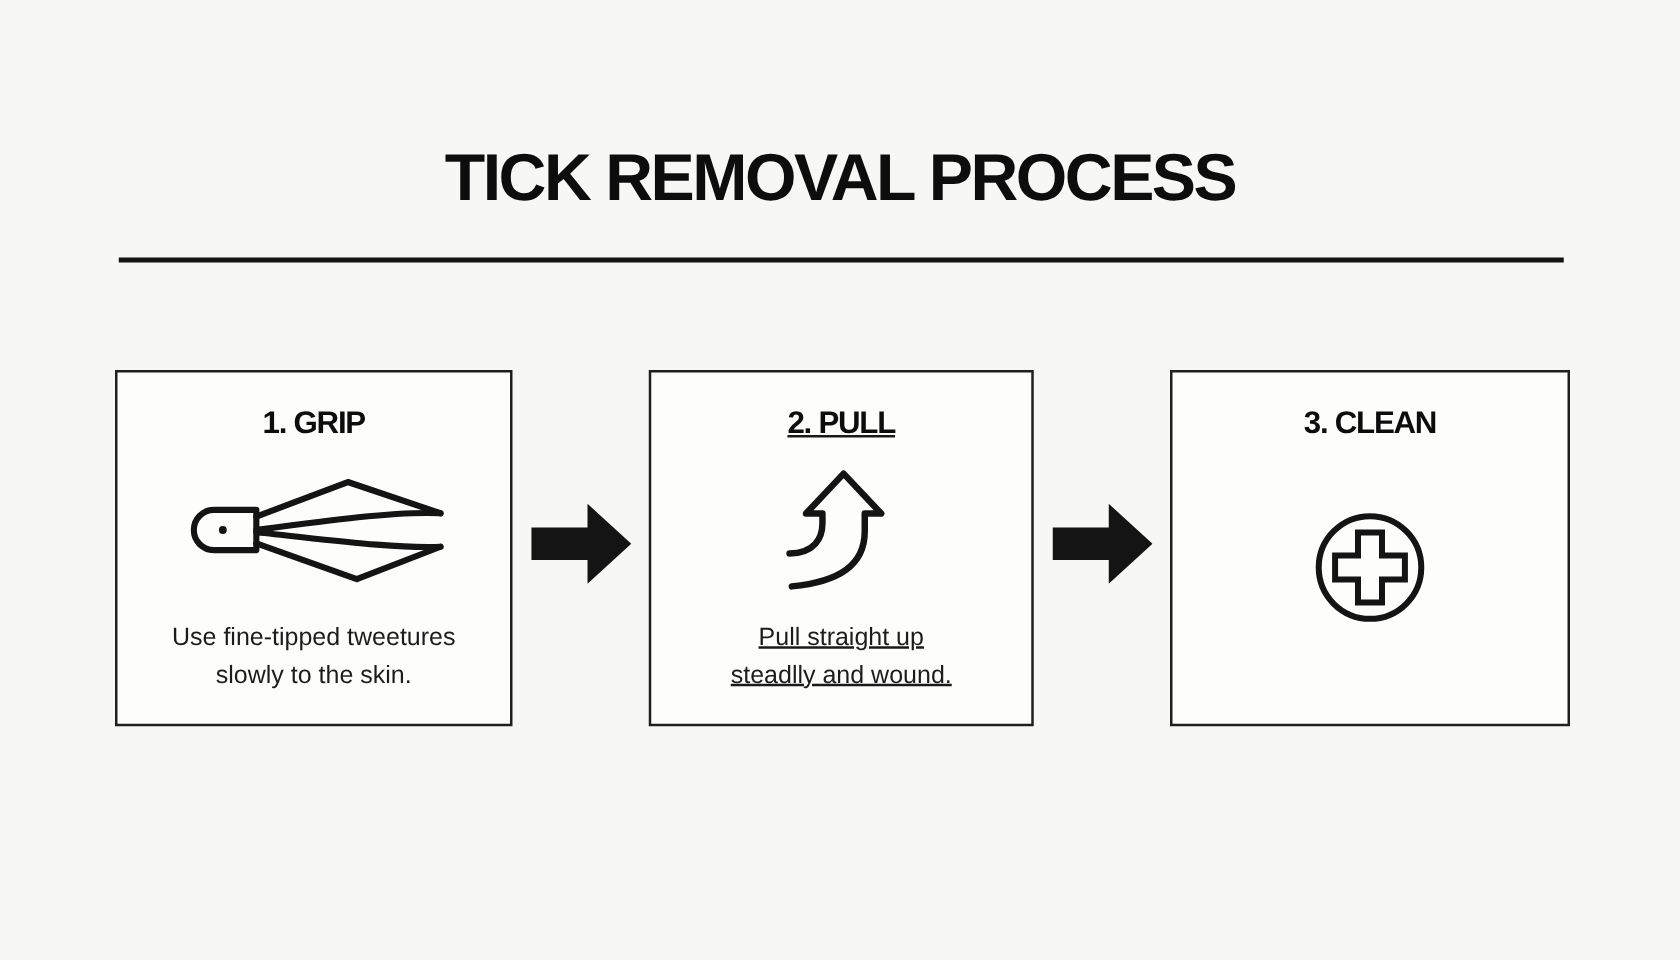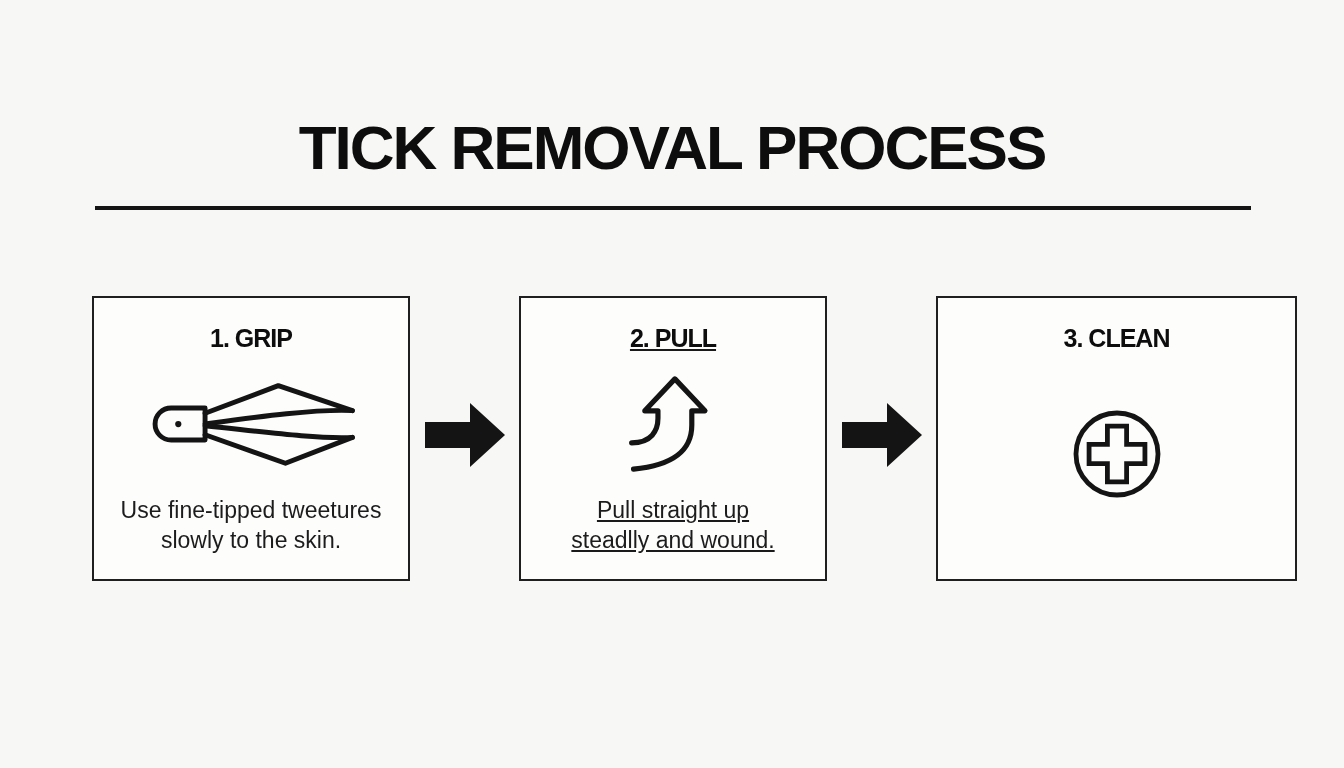--- a/index.html
+++ b/index.html
@@ -16,21 +16,21 @@
     color: var(--text);
     position: relative;
     overflow: hidden;
   }
   .page-title {
     position: absolute;
     top: 112px;
     left: 0;
     width: 100%;
     text-align: center;
-    font-size: 62px;
+    font-size: 53px;
     font-weight: bold;
     letter-spacing: -2px;
     color: #0d0d0d;
   }
   .title-underline {
     position: absolute;
     top: 206px;
     left: 95px;
     width: 1156px;
     height: 4px;
@@ -43,38 +43,38 @@
     background: var(--box-background);
     border: 2.5px solid #1f1f1f;
     display: flex;
     flex-direction: column;
     align-items: center;
     justify-content: space-between;
     padding: 26px 10px 24px 10px;
   }
   .step-1 { left: 92px;  width: 318px; }
   .step-2 { left: 519px; width: 308px; text-decoration: underline; }
-  .step-3 { left: 936px; width: 361px; }
+  .step-3 { left: 936px; width: 320px; }
   .step-heading {
     font-size: 25px;
     font-weight: bold;
     letter-spacing: -1px;
     color: #0d0d0d;
     white-space: nowrap;
   }
   .step-icon {
     flex: 1 1 auto;
     display: flex;
     align-items: center;
     justify-content: center;
     width: 100%;
   }
   .step-icon svg { display: block; }
   .step-description {
-    font-size: 23px;
+    font-size: 20px;
     line-height: 30px;
     text-align: center;
     color: #1c1c1c;
   }
   .flow-arrow {
     position: absolute;
     top: 403px;
   }
   .flow-arrow-1 { left: 425px; }
   .flow-arrow-2 { left: 842px; }

